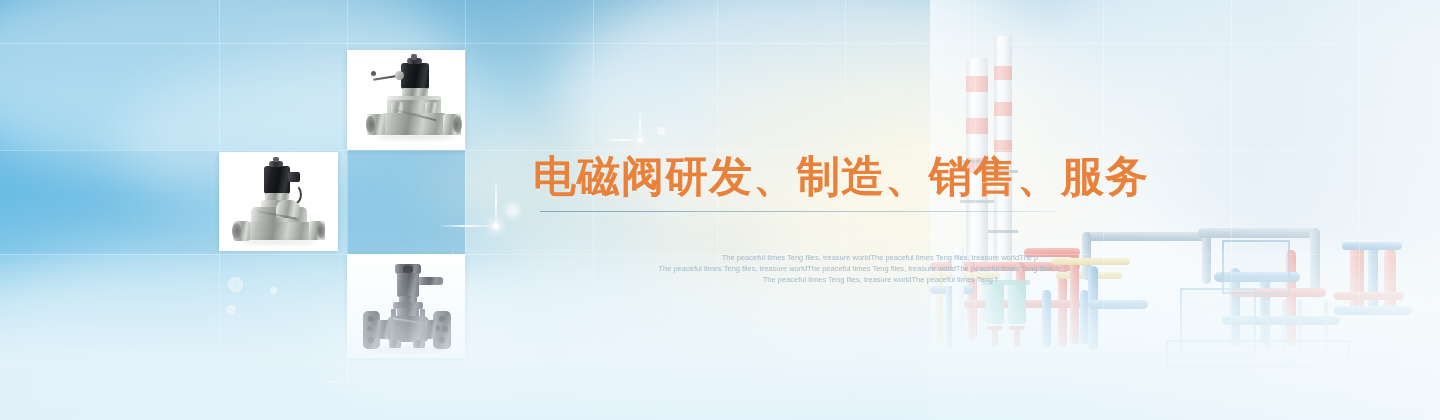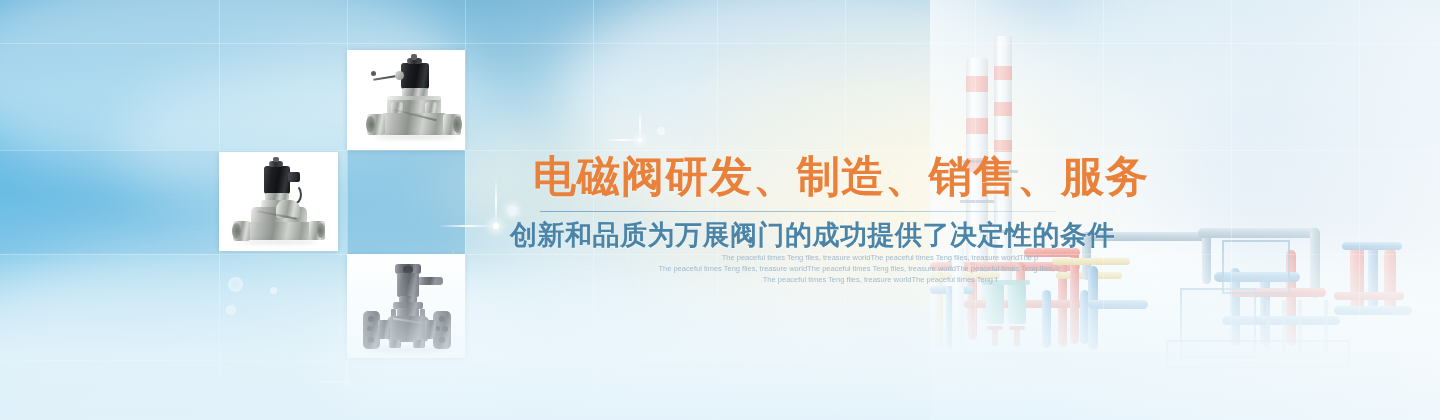--- a/index.html
+++ b/index.html
@@ -461,21 +461,20 @@
     </div>
   </div>
 
   <div class="haze-bottom"></div>
   <div class="haze-right"></div>
 
   <div class="copy">
     <div class="headline">电磁阀研发、制造、销售、服务</div>
     <div class="ruledot"></div>
     <div class="rule"></div>
-    <div class="subhead">创新和品质为万展阀门的成功提供了决定性的条件</div>
     <div class="microcopy">
       <div class="mc1">The peaceful times Teng flies, treasure worldThe peaceful times Teng flies, treasure worldThe p</div>
       <div class="mc2">The peaceful times Teng flies, treasure worldThe peaceful times Teng flies, treasure worldThe peaceful times Teng flies, tr</div>
       <div class="mc3">The peaceful times Teng flies, treasure worldThe peaceful times Teng f</div>
     </div>
   </div>
 
 </div>
 
 </body></html>

